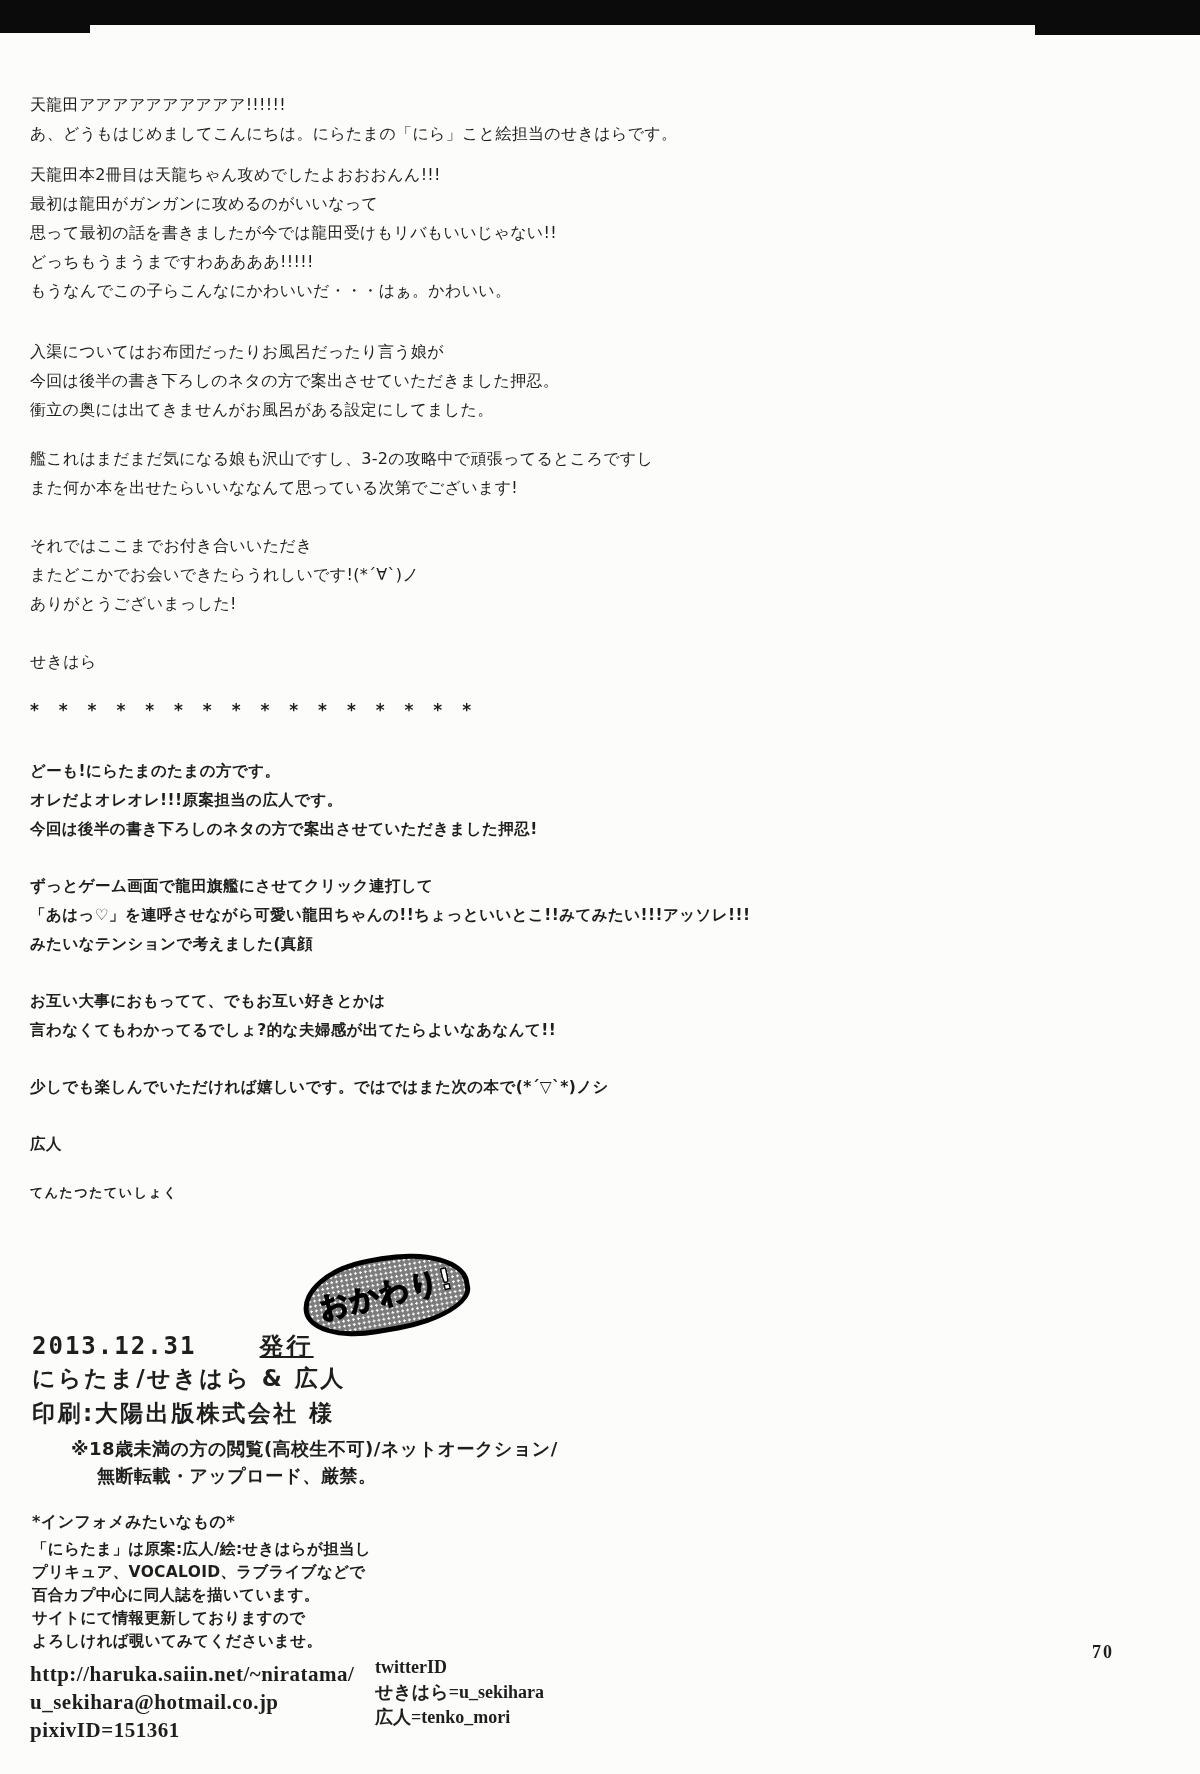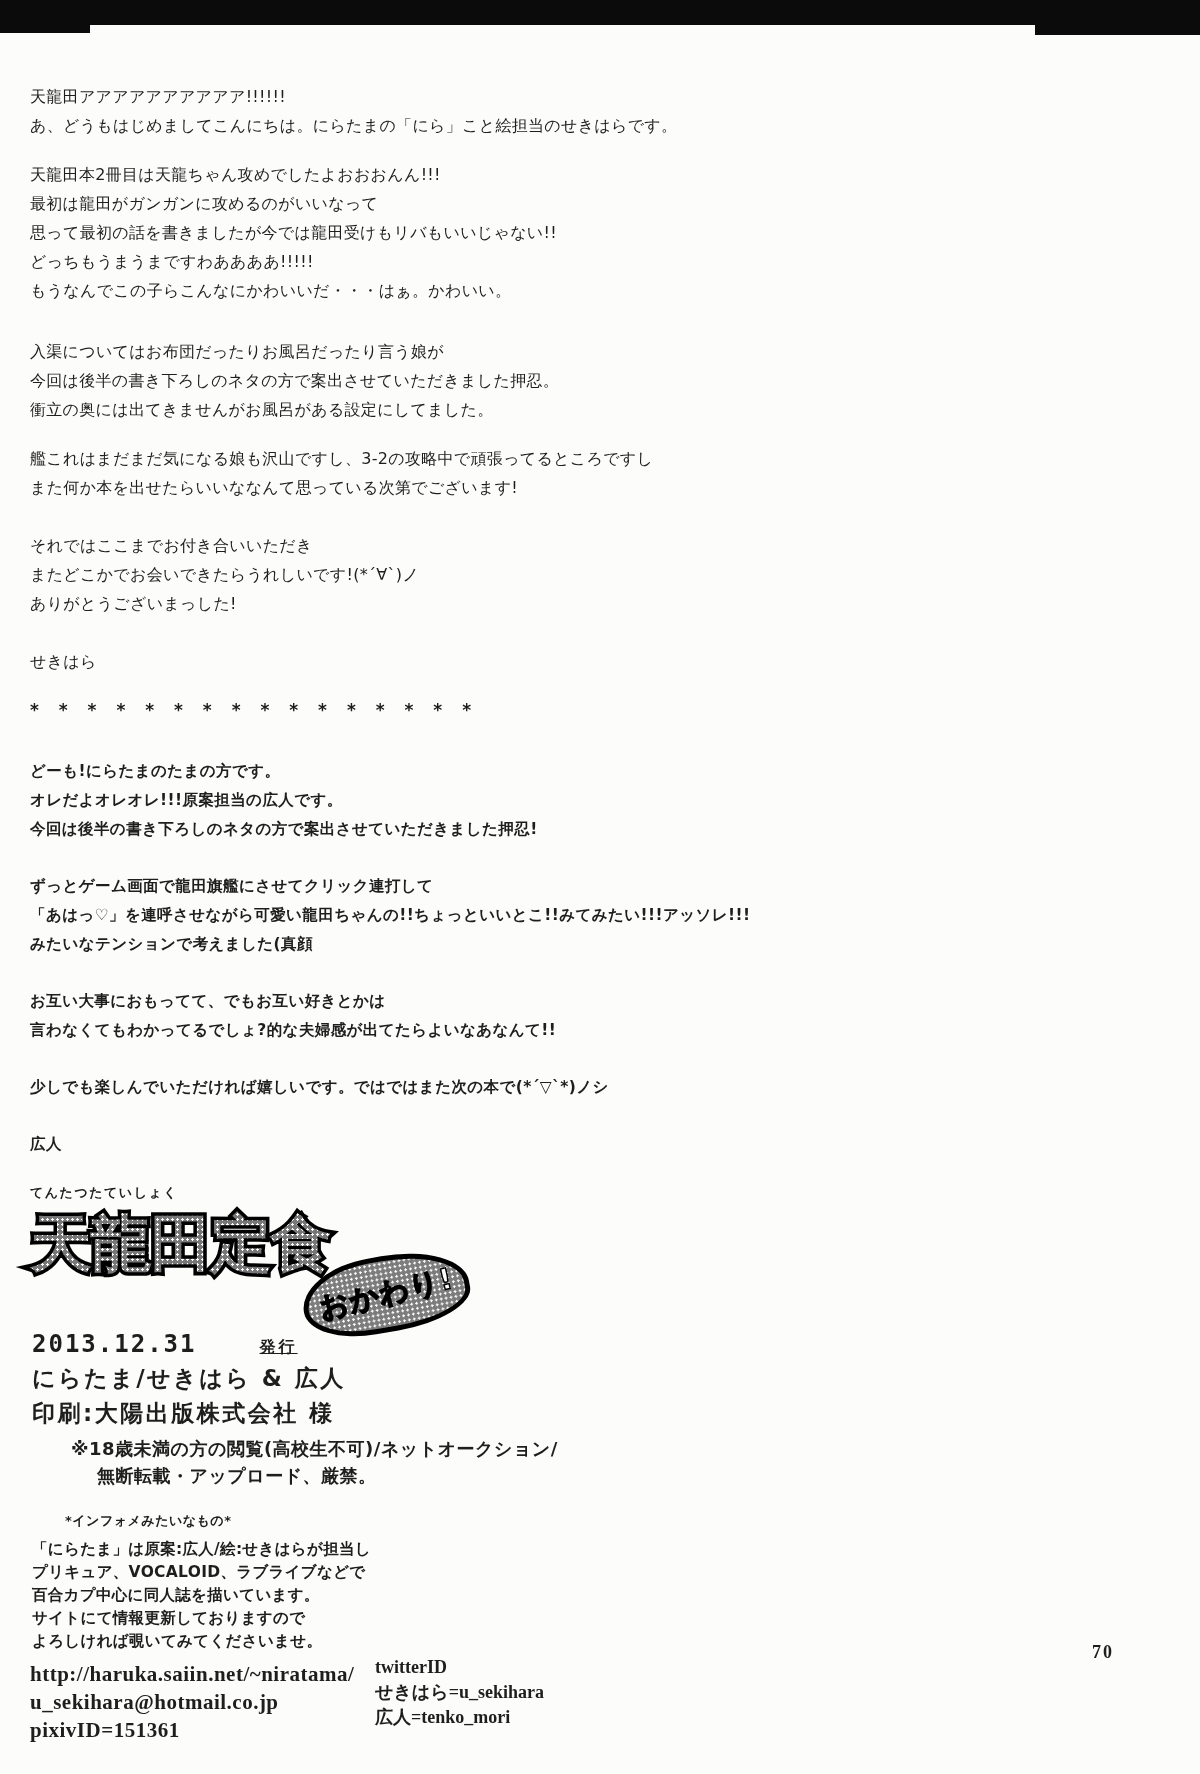--- a/index.html
+++ b/index.html
@@ -54,40 +54,40 @@
     display:flex; align-items:center; justify-content:center;
   }
   .bubble-text {
     font-size:29px; font-weight:900; color:#fff;
     -webkit-text-stroke:1.5px #000;
     letter-spacing:1px; transform:rotate(-3deg); white-space:nowrap;
   }
 
   
   .date-mono { font-family:"DejaVu Sans Mono", monospace; font-size:24px; font-weight:700; letter-spacing:2px; }
-  .publish { font-size:16px; font-weight:600; letter-spacing:3px; margin-left:58px;text-decoration:underline; }
+  .publish { font-size:24px; font-weight:600; letter-spacing:3px; margin-left:58px;text-decoration:underline; }
   .colophon-large { font-size:23px; font-weight:600; letter-spacing:2.5px; white-space:nowrap; }
   .warning { font-size:18px; font-weight:600; letter-spacing:0.5px; white-space:nowrap;margin-left:41px; }
 
   
-  .info-header { font-size:13px; font-weight:600; letter-spacing:0.5px;margin-left:33px; }
+  .info-header { font-size:16px; font-weight:600; letter-spacing:0.5px; }
   .info-lines  { font-size:15.5px; line-height:23px; font-weight:600; letter-spacing:0.3px; }
 
   
   .serif { font-family:"Liberation Serif", serif; font-weight:700; }
   .contact-left { font-size:21px; line-height:28px; letter-spacing:0.5px; }
   .twitter { font-size:18px; line-height:25px; }
   .pagenum { font-size:18px; letter-spacing:2px; }
 </style>
 </head>
 <body>
 
 <div class="top-bar"></div>
 
-<div class="abs blk1" style="top:82px;left:30px">
+<div class="abs blk1" style="top:90px;left:30px">
   <div>天龍田アアアアアアアアアア!!!!!!</div>
   <div>あ、どうもはじめましてこんにちは。にらたまの「にら」こと絵担当のせきはらです。</div>
 </div>
 <div class="abs blk1" style="top:160px;left:30px">
   <div>天龍田本2冊目は天龍ちゃん攻めでしたよおおおんん!!!</div>
   <div>最初は龍田がガンガンに攻めるのがいいなって</div>
   <div>思って最初の話を書きましたが今では龍田受けもリバもいいじゃない!!</div>
   <div>どっちもうまうまですわああああ!!!!!</div>
   <div>もうなんでこの子らこんなにかわいいだ・・・はぁ。かわいい。</div>
 </div>
@@ -121,24 +121,20 @@
 </div>
 <div class="abs blk2" style="top:987px;left:30px">
   <div>お互い大事におもってて、でもお互い好きとかは</div>
   <div>言わなくてもわかってるでしょ?的な夫婦感が出てたらよいなあなんて!!</div>
 </div>
 <div class="abs blk2" style="top:1073px;left:30px">少しでも楽しんでいただければ嬉しいです。ではではまた次の本で(*´▽`*)ノシ</div>
 <div class="abs blk2" style="top:1130px;left:30px">広人</div>
 
 <div class="abs" style="top:1184px;left:30px">
   <div class="furigana">てんたつたていしょく</div>
-  <div class="logo-title">
-    <span class="logo-stroke">天龍田定食</span>
-    <span class="logo-fill">天龍田定食</span>
-  </div>
 </div>
 <div class="abs bubble" style="top:1256px;left:302px">
   <span class="bubble-text">おかわり!</span>
 </div>
 
 <div class="abs" style="top:1330px;left:32px">
   <span class="date-mono">2013.12.31</span>
   <span class="publish">発行</span>
 </div>
 <div class="abs colophon-large" style="top:1363px;left:32px">にらたま/せきはら &amp; 広人</div>

